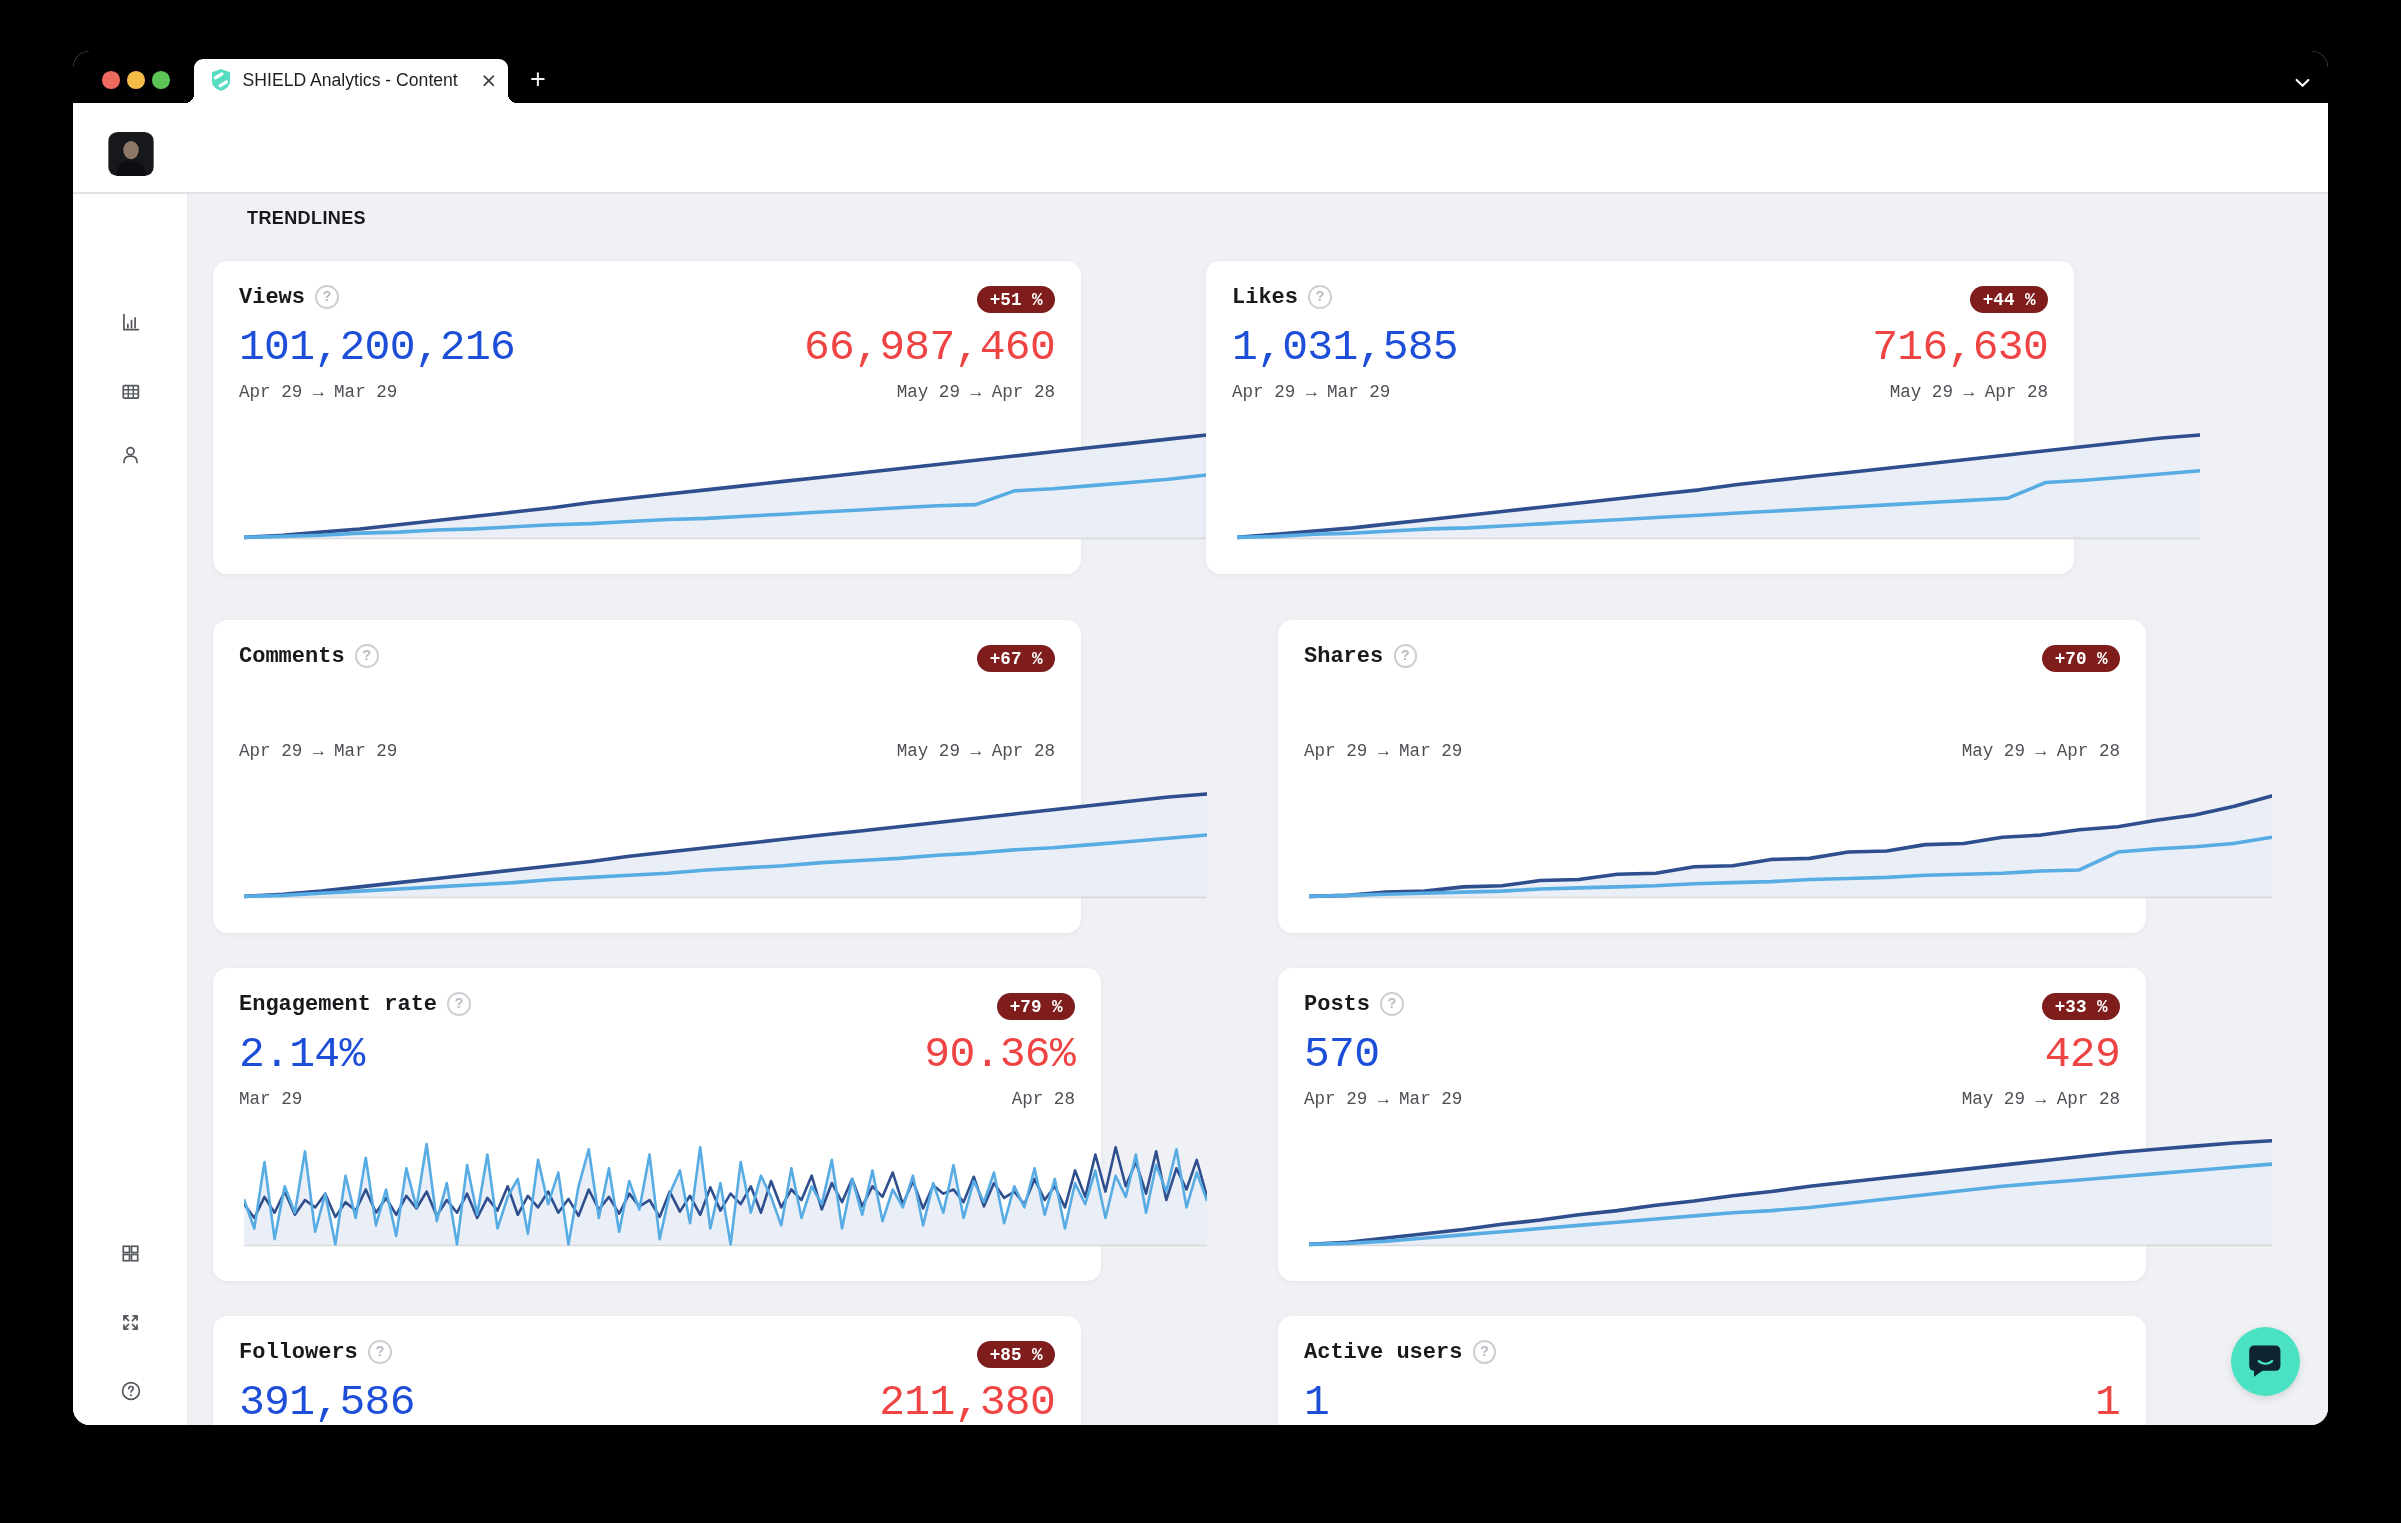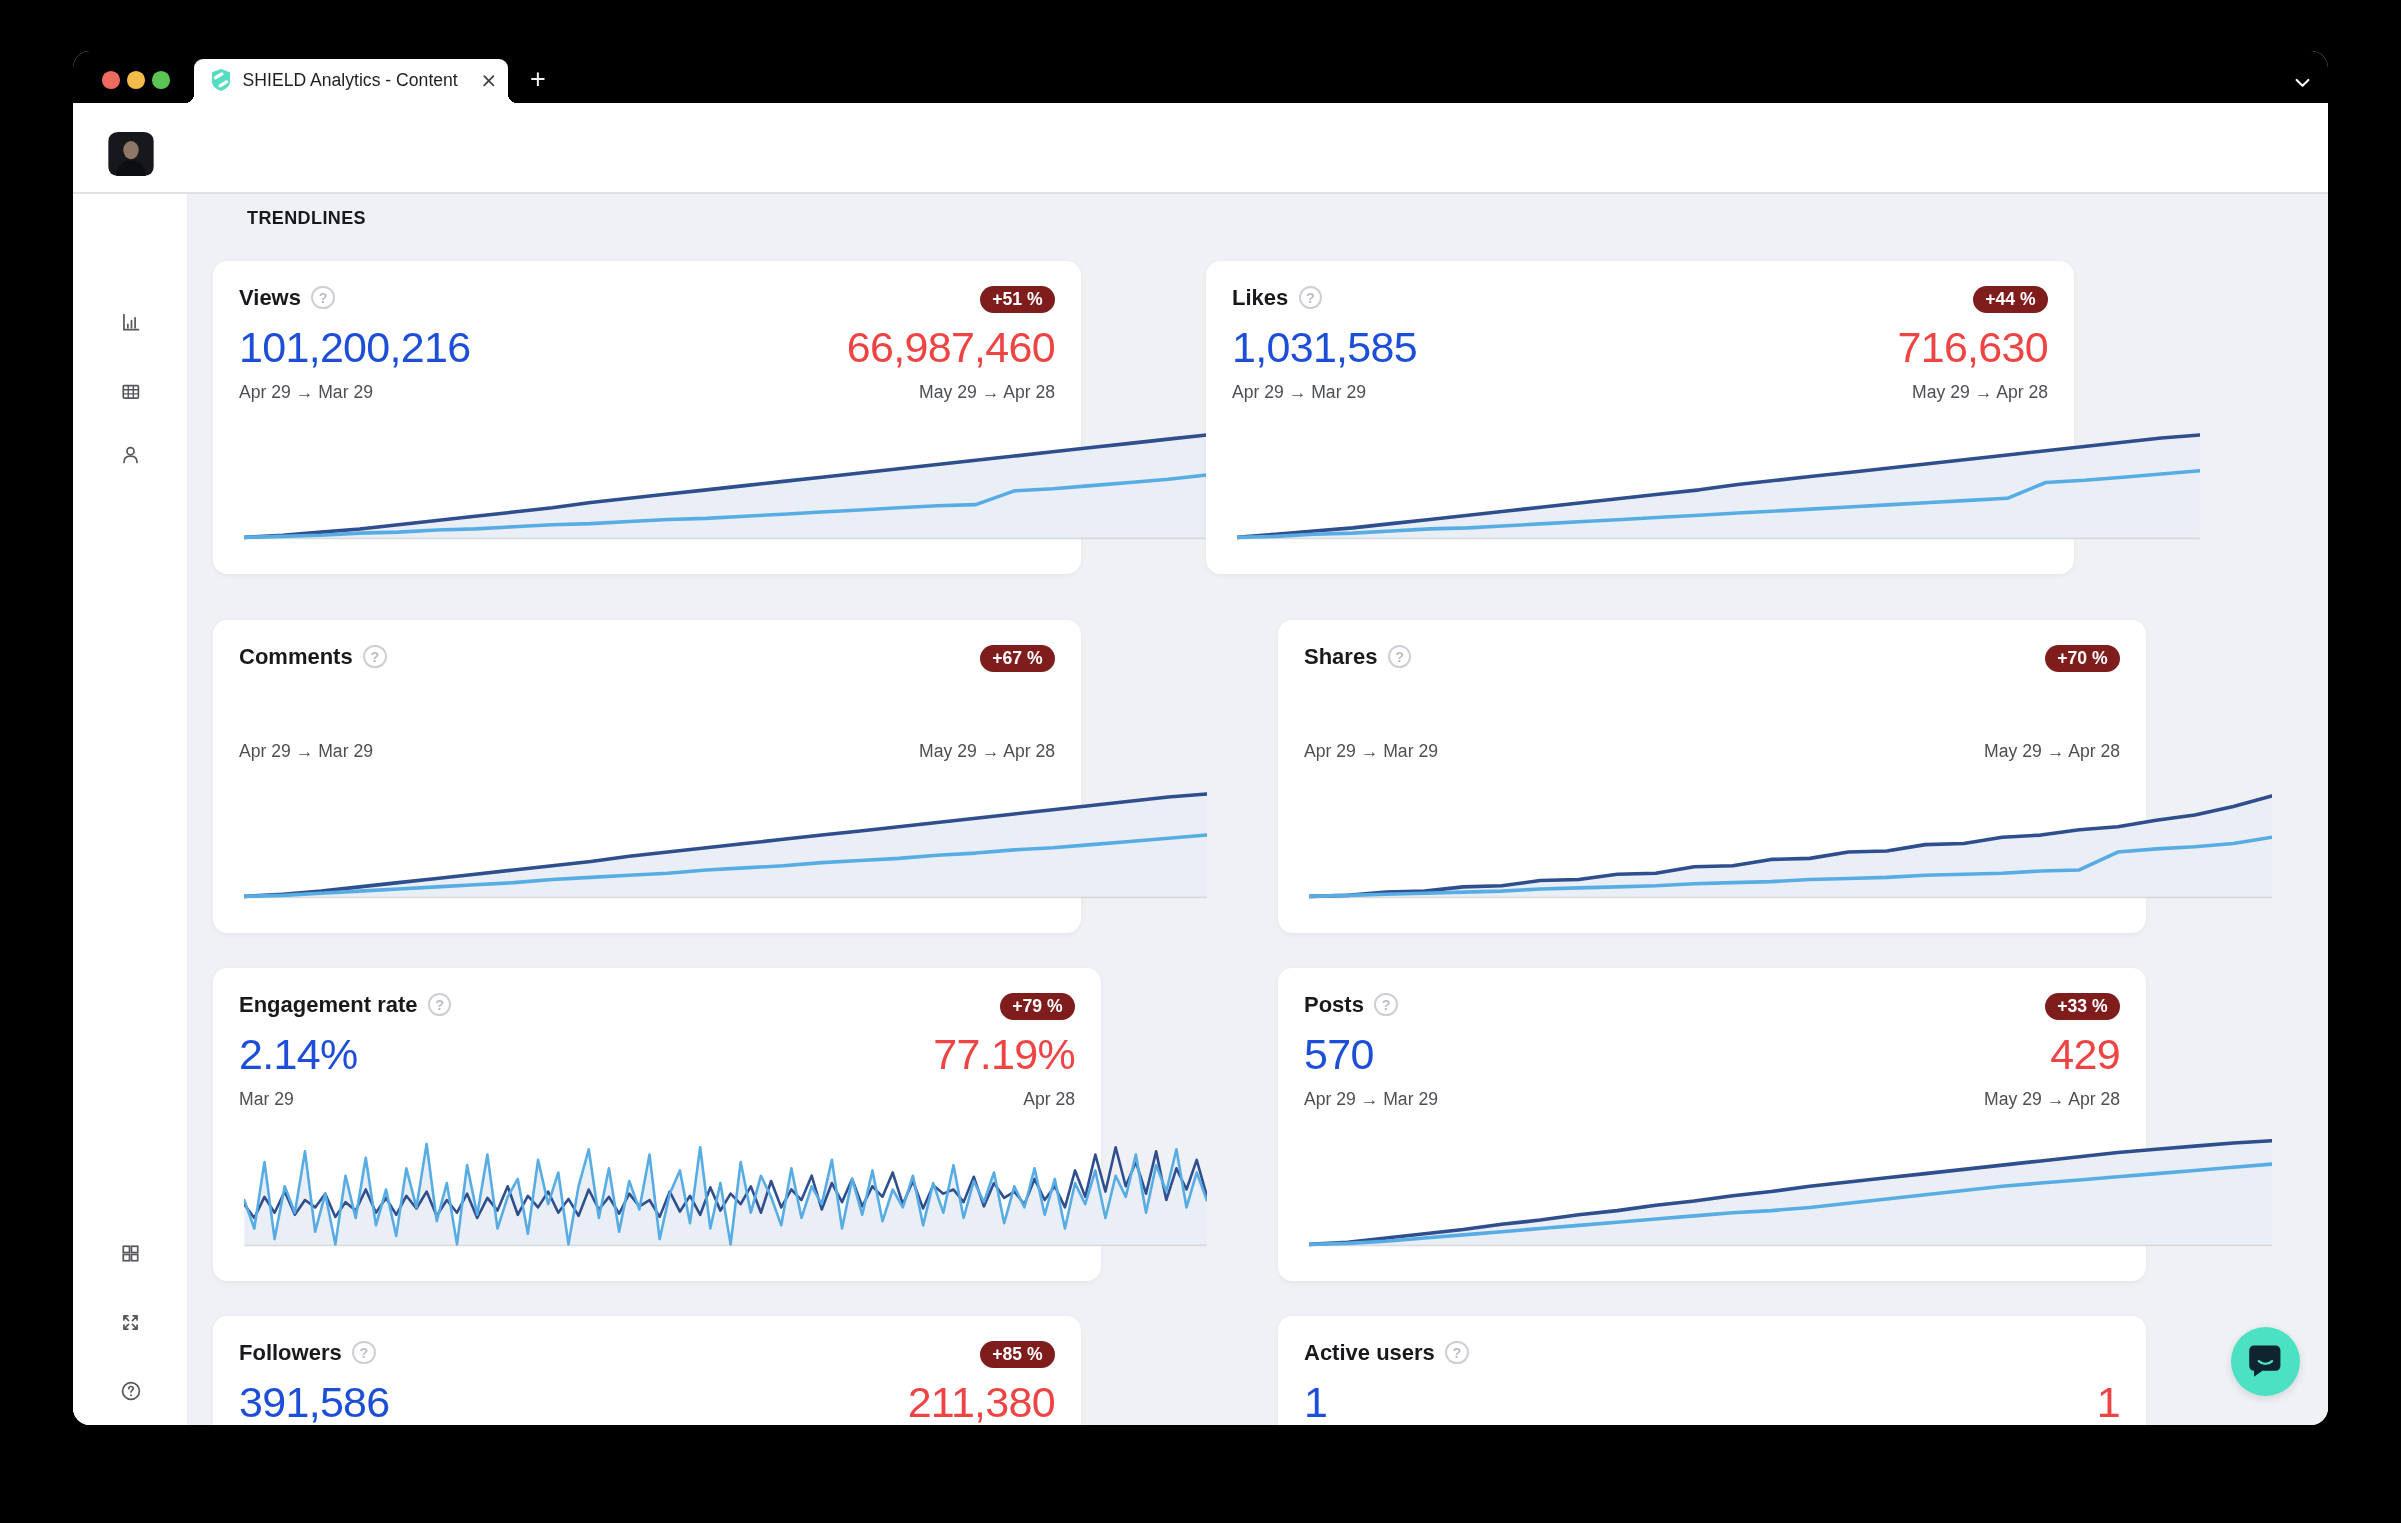--- a/index.html
+++ b/index.html
@@ -30,21 +30,21 @@
   
   .content{position:absolute;left:0;top:143px;width:100%;height:1231px;background:#f0f1f4;}
   .sidebar{position:absolute;left:0;top:143px;width:115px;height:1231px;background:#fff;
     border-right:0.7px solid #ebecee;box-sizing:border-box;}
   .side-icon{position:absolute;left:0;width:115px;display:flex;justify-content:center;color:#54585e;}
   .avatar{position:absolute;left:35px;top:81px;width:46px;height:44px;border-radius:9.8px;overflow:hidden;}
   .section-title{position:absolute;left:174px;top:157px;font-size:18px;font-weight:700;
     letter-spacing:0.4px;color:#17191c;}
   
   .card{position:absolute;width:868px;height:313px;background:#fff;border-radius:14.4px;
-    box-shadow:0 1.3px 5.2px rgba(20,30,55,.05);}
+    box-shadow:0 1.3px 5.2px rgba(20,30,55,.05);font-family:Liberation Mono, monospace;}
   .c0{left:140px;top:210px;} .c1{left:1133px;top:210px;}
   .c2{left:140px;top:569px;} .c3{left:1205px;top:569px;}
   .c4{left:140px;top:917px;padding-left:20px;}.c5{left:1205px;top:917px;}
   .c6{left:140px;top:1265px;}.c7{left:1205px;top:1265px;}
   .card-label-row{position:absolute;left:26px;top:23.5px;display:flex;align-items:center;gap:10.4px;}
   .card-label{font-size:22px;font-weight:700;color:#17191c;}
   .help{width:23.5px;height:23.5px;border-radius:50%;border:2px solid #ccd0d4;box-sizing:border-box;
     color:#b9bdc3;font-size:14.4px;font-weight:700;display:flex;align-items:center;justify-content:center;}
   .help::after{content:"?";}
   .badge{position:absolute;right:26px;top:25px;height:27px;border-radius:13.7px;background:#7f1d1d;
@@ -234,21 +234,21 @@
   </section>
 
   <section class="card c4">
     <div class="card-label-row">
       <span class="card-label">Engagement rate</span>
       <span class="help"></span>
     </div>
     <span class="badge">+79 %</span>
     <div class="values">
       <span class="v-left">2.14%</span>
-      <span class="v-right">77.19%</span>
+      <span class="v-right">90.36%</span>
     </div>
     <div class="ranges">
       <span>Mar 29</span>
       <span>Apr 28</span>
     </div>
     <svg class="spark" viewBox="0 0 1476 184">
         <polygon points="0,180 0.0,112.0 15.5,155.7 31.1,53.6 46.6,171.9 62.1,90.9 77.7,131.4 93.2,37.4 108.8,160.6 124.3,102.2 139.8,180.0 155.4,74.7 170.9,139.5 186.4,47.2 202.0,150.8 217.5,95.8 233.1,167.0 248.6,63.4 264.1,123.3 279.7,26.1 295.2,144.4 310.7,86.0 326.3,180.0 341.8,58.5 357.3,134.6 372.9,42.3 388.4,155.7 404.0,107.1 419.5,79.6 435.0,163.8 450.6,50.4 466.1,118.4 481.6,69.8 497.2,180.0 512.7,90.9 528.3,34.2 543.8,139.5 559.3,63.4 574.9,160.6 590.4,82.8 605.9,126.5 621.5,42.3 637.0,171.9 652.5,102.2 668.1,66.6 683.6,147.6 699.2,31.0 714.7,155.7 730.2,86.0 745.8,180.0 761.3,53.6 776.8,131.4 792.4,74.7 807.9,107.1 823.5,150.8 839.0,63.4 854.5,139.5 870.1,90.9 885.6,118.4 901.1,50.4 916.7,155.7 932.2,79.6 947.7,134.6 963.3,66.6 978.8,144.4 994.4,95.8 1009.9,123.3 1025.4,74.7 1041.0,150.8 1056.5,86.0 1072.0,131.4 1087.6,58.5 1103.1,139.5 1118.7,82.8 1134.2,115.2 1149.7,69.8 1165.3,147.6 1180.8,90.9 1196.3,123.3 1211.9,63.4 1227.4,134.6 1242.9,79.6 1258.5,155.7 1274.0,86.0 1289.6,118.4 1305.1,66.6 1320.6,139.5 1336.2,74.7 1351.7,107.1 1367.2,42.3 1382.8,131.4 1398.3,58.5 1413.9,99.0 1429.4,34.2 1444.9,123.3 1460.5,69.8 1476.0,112.0 1476,180" fill="#EAEEF6"></polygon>
         <line x1="0" y1="181.5" x2="1476" y2="181.5" stroke="#D7D9DC" stroke-width="2.5"></line>
         <polyline points="0.0,118.4 15.5,139.5 31.1,107.1 46.6,131.4 62.1,99.0 77.7,134.6 93.2,112.0 108.8,123.3 124.3,102.2 139.8,137.9 155.4,115.2 170.9,128.2 186.4,95.8 202.0,131.4 217.5,108.7 233.1,134.6 248.6,105.5 264.1,124.9 279.7,99.0 295.2,136.3 310.7,112.0 326.3,131.4 341.8,102.2 357.3,139.5 372.9,108.7 388.4,128.2 404.0,90.9 419.5,134.6 435.0,105.5 450.6,123.3 466.1,99.0 481.6,131.4 497.2,110.3 512.7,136.3 528.3,95.8 543.8,126.5 559.3,107.1 574.9,133.0 590.4,102.2 605.9,121.7 621.5,112.0 637.0,137.9 652.5,99.0 668.1,129.8 683.6,105.5 699.2,134.6 714.7,92.5 730.2,128.2 745.8,102.2 761.3,118.4 776.8,90.9 792.4,131.4 807.9,82.8 823.5,123.3 839.0,95.8 854.5,112.0 870.1,74.7 885.6,126.5 901.1,86.0 916.7,115.2 932.2,79.6 947.7,121.7 963.3,90.9 978.8,107.1 994.4,69.8 1009.9,118.4 1025.4,82.8 1041.0,124.9 1056.5,89.3 1072.0,102.2 1087.6,95.8 1103.1,115.2 1118.7,76.3 1134.2,121.7 1149.7,86.0 1165.3,108.7 1180.8,99.0 1196.3,118.4 1211.9,79.6 1227.4,112.0 1242.9,90.9 1258.5,123.3 1274.0,66.6 1289.6,107.1 1305.1,42.3 1320.6,99.0 1336.2,31.0 1351.7,90.9 1367.2,53.6 1382.8,102.2 1398.3,37.4 1413.9,112.0 1429.4,63.4 1444.9,95.8 1460.5,50.4 1476.0,105.5" fill="none" stroke="#2E4E8E" stroke-width="4" stroke-linejoin="round" stroke-linecap="round"></polyline>
         <polyline points="0.0,112.0 15.5,155.7 31.1,53.6 46.6,171.9 62.1,90.9 77.7,131.4 93.2,37.4 108.8,160.6 124.3,102.2 139.8,180.0 155.4,74.7 170.9,139.5 186.4,47.2 202.0,150.8 217.5,95.8 233.1,167.0 248.6,63.4 264.1,123.3 279.7,26.1 295.2,144.4 310.7,86.0 326.3,180.0 341.8,58.5 357.3,134.6 372.9,42.3 388.4,155.7 404.0,107.1 419.5,79.6 435.0,163.8 450.6,50.4 466.1,118.4 481.6,69.8 497.2,180.0 512.7,90.9 528.3,34.2 543.8,139.5 559.3,63.4 574.9,160.6 590.4,82.8 605.9,126.5 621.5,42.3 637.0,171.9 652.5,102.2 668.1,66.6 683.6,147.6 699.2,31.0 714.7,155.7 730.2,86.0 745.8,180.0 761.3,53.6 776.8,131.4 792.4,74.7 807.9,107.1 823.5,150.8 839.0,63.4 854.5,139.5 870.1,90.9 885.6,118.4 901.1,50.4 916.7,155.7 932.2,79.6 947.7,134.6 963.3,66.6 978.8,144.4 994.4,95.8 1009.9,123.3 1025.4,74.7 1041.0,150.8 1056.5,86.0 1072.0,131.4 1087.6,58.5 1103.1,139.5 1118.7,82.8 1134.2,115.2 1149.7,69.8 1165.3,147.6 1180.8,90.9 1196.3,123.3 1211.9,63.4 1227.4,134.6 1242.9,79.6 1258.5,155.7 1274.0,86.0 1289.6,118.4 1305.1,66.6 1320.6,139.5 1336.2,74.7 1351.7,107.1 1367.2,42.3 1382.8,131.4 1398.3,58.5 1413.9,99.0 1429.4,34.2 1444.9,123.3 1460.5,69.8 1476.0,112.0" fill="none" stroke="#58ACE4" stroke-width="4" stroke-linejoin="round" stroke-linecap="round"></polyline>

